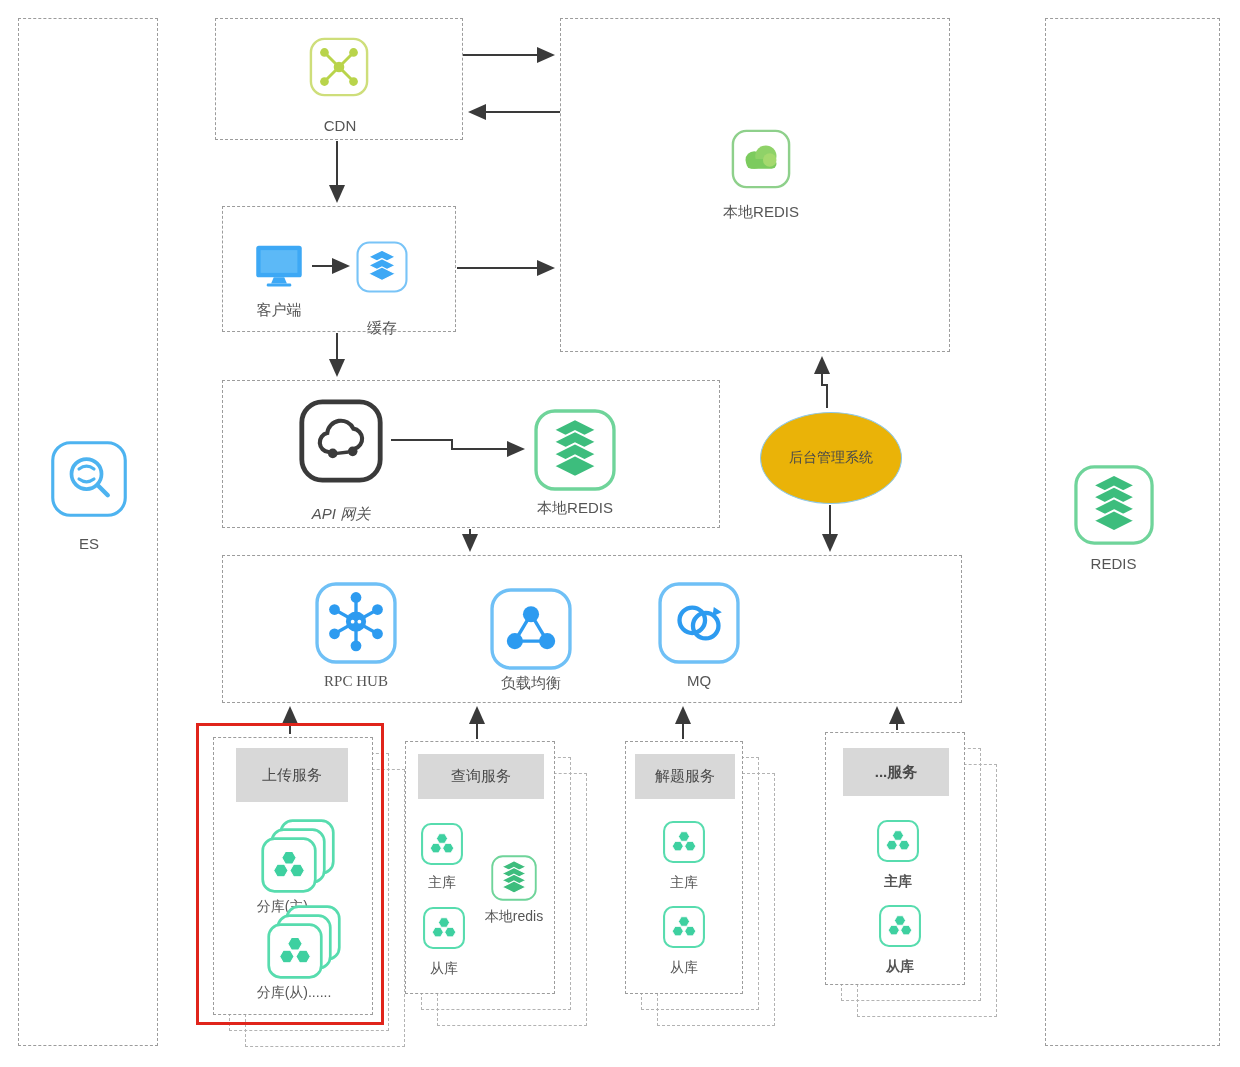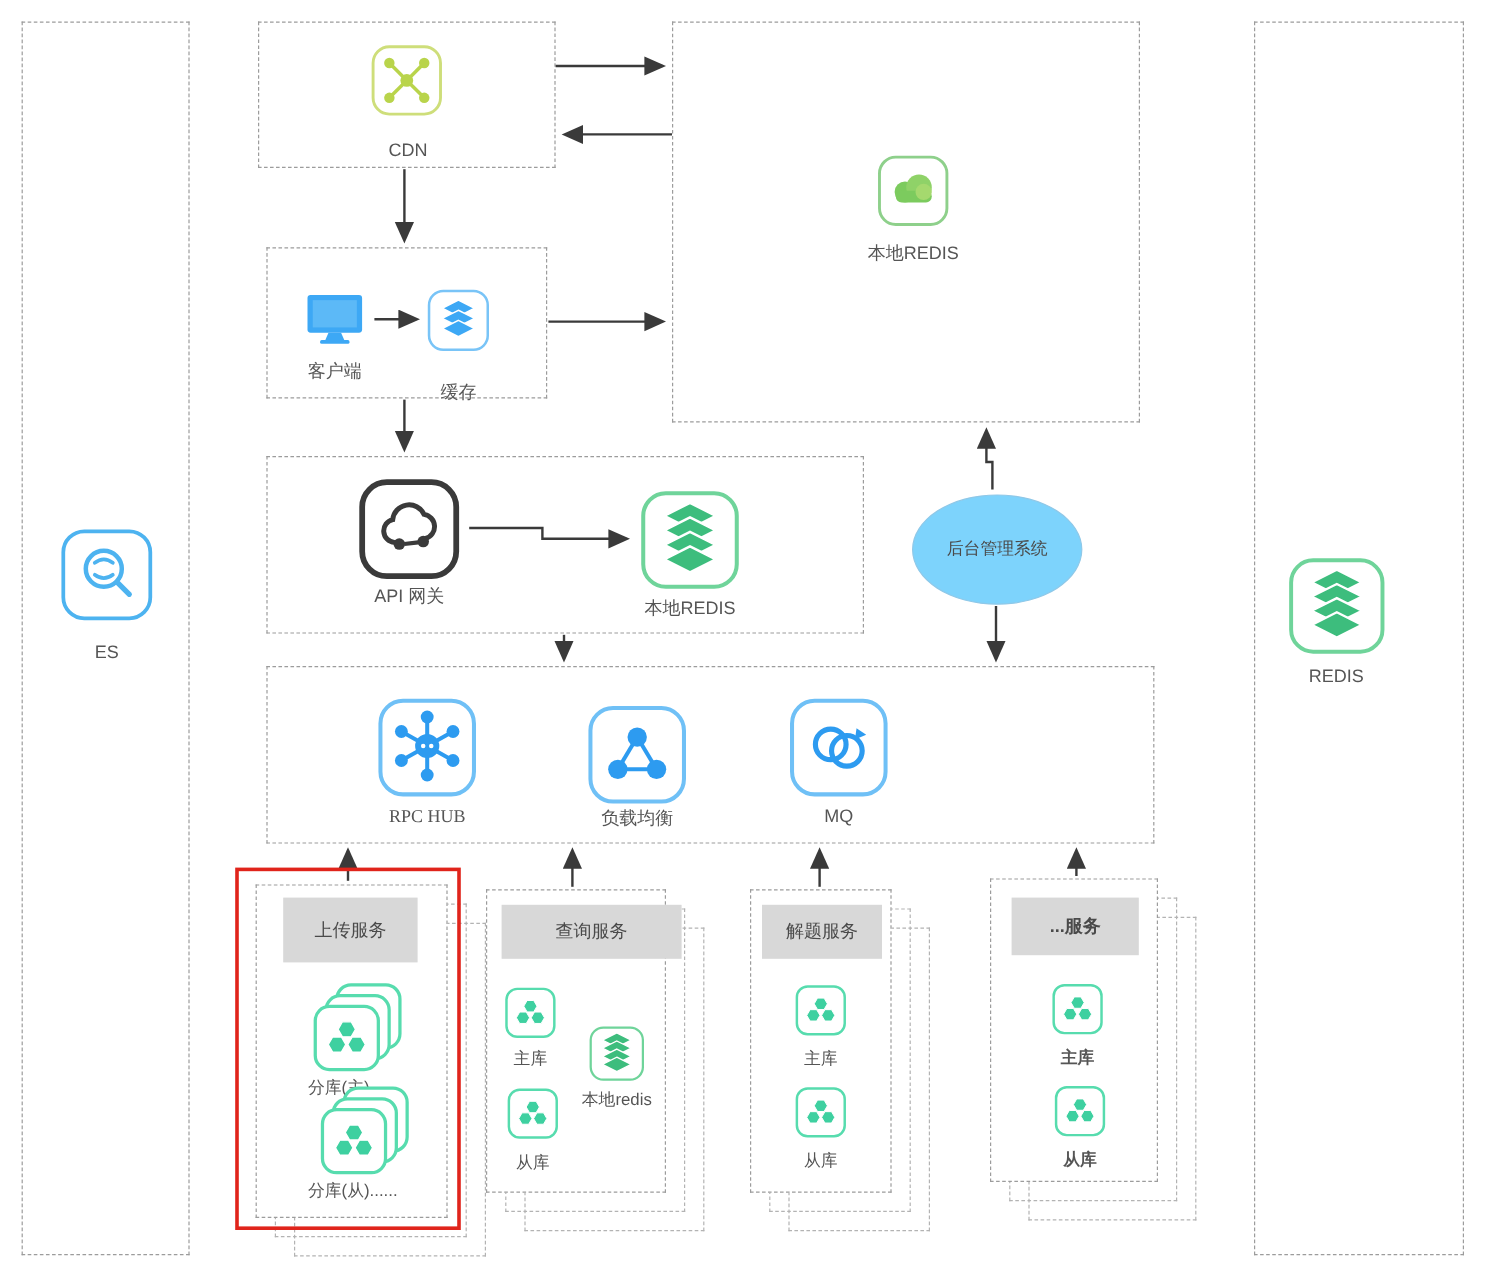--- a/index.html
+++ b/index.html
@@ -7,21 +7,21 @@
   .canvas{position:relative;width:1240px;height:1067px;background:#fff;overflow:hidden;}
   .dashed{position:absolute;border:1px dashed #9c9c9c;background:#fff;box-sizing:border-box;}
   .ghost{position:absolute;border:1px dashed #b3b3b3;background:transparent;box-sizing:border-box;z-index:1;}
   .card{position:absolute;border:1px dashed #9c9c9c;background:#fff;box-sizing:border-box;z-index:2;}
   .icon{position:absolute;display:block;}
   .label{position:absolute;text-align:center;font-size:15px;color:#555;line-height:1.2;}
   .label.small{font-size:14px;}
   .ghead{position:absolute;background:#d8d8d8;color:#4a4a4a;display:flex;align-items:center;justify-content:center;font-size:15px;z-index:3;}
   .arrows{position:absolute;left:0;top:0;z-index:6;pointer-events:none;}
   .redbox{position:absolute;border:3px solid #e0241b;background:transparent;box-sizing:border-box;z-index:8;pointer-events:none;}
-  .ellipse{position:absolute;border:1.5px solid #8fc8e8;border-radius:50%;background:#7dd3fc;display:flex;align-items:center;justify-content:center;font-size:14px;color:#4a4a4a;z-index:2;box-sizing:border-box;}
+  .ellipse{position:absolute;border:1.5px solid #8fc8e8;border-radius:50%;background:#eab308;display:flex;align-items:center;justify-content:center;font-size:14px;color:#4a4a4a;z-index:2;box-sizing:border-box;}
   .defs{position:absolute;width:0;height:0;overflow:hidden;}
 </style>
 </head>
 <body>
 
 <svg class="defs" aria-hidden="true">
   <defs>
     <symbol id="sym-es" viewBox="0 0 64 64">
       <rect x="3" y="3" width="58" height="58" rx="14" fill="#fff" stroke="#4db3f0" stroke-width="2.5"></rect>
       <circle cx="30" cy="28" r="12" fill="none" stroke="#4db3f0" stroke-width="3"></circle>
@@ -178,21 +178,21 @@
     <svg class="icon" style="left:132px;top:33px;" width="54" height="54">
         <use href="#sym-stack-blue"></use>
       </svg>
     <div class="label" style="left:128px;top:112px;width:62px;">缓存</div>
   </div>
 
   <div class="dashed" style="left:222px;top:380px;width:498px;height:148px;">
     <svg class="icon" style="left:74px;top:16px;" width="88" height="88">
         <use href="#sym-api"></use>
       </svg>
-    <div class="label" style="left:53px;top:108px;width:130px;">API 网关</div>
+    <div class="label" style="left:53px;top:124px;width:130px;font-style:italic;">API 网关</div>
     <svg class="icon" style="left:309px;top:26px;" width="86" height="86">
         <use href="#sym-stack-green"></use>
       </svg>
     <div class="label" style="left:287px;top:118px;width:130px;">本地REDIS</div>
   </div>
 
   <div class="ellipse" style="left:760px;top:412px;width:142px;height:92px;">
     <span>后台管理系统</span>
   </div>
 
@@ -222,21 +222,21 @@
     <svg class="icon" style="left:52px;top:166px;" width="76" height="76">
         <use href="#sym-db-stack"></use>
       </svg>
     <div class="label small" style="left:0;top:246px;width:160px;">分库(从)......</div>
   </div>
   <div class="redbox" style="left:196px;top:723px;width:188px;height:302px;"></div>
 
   <div class="ghost" style="left:421px;top:757px;width:150px;height:253px;"></div>
   <div class="ghost" style="left:437px;top:773px;width:150px;height:253px;"></div>
   <div class="card" style="left:405px;top:741px;width:150px;height:253px;">
-    <div class="ghead" style="left:12px;top:12px;width:150px;height:45px;">查询服务</div>
+    <div class="ghead" style="left:12px;top:12px;width:126px;height:45px;">查询服务</div>
     <svg class="icon" style="left:14px;top:80px;" width="44" height="44">
         <use href="#sym-db"></use>
       </svg>
     <div class="label small" style="left:0;top:132px;width:72px;">主库</div>
     <svg class="icon" style="left:84px;top:112px;" width="48" height="48">
         <use href="#sym-stack-green"></use>
       </svg>
     <div class="label small" style="left:62px;top:166px;width:92px;">本地redis</div>
     <svg class="icon" style="left:16px;top:164px;" width="44" height="44">
         <use href="#sym-db"></use>

